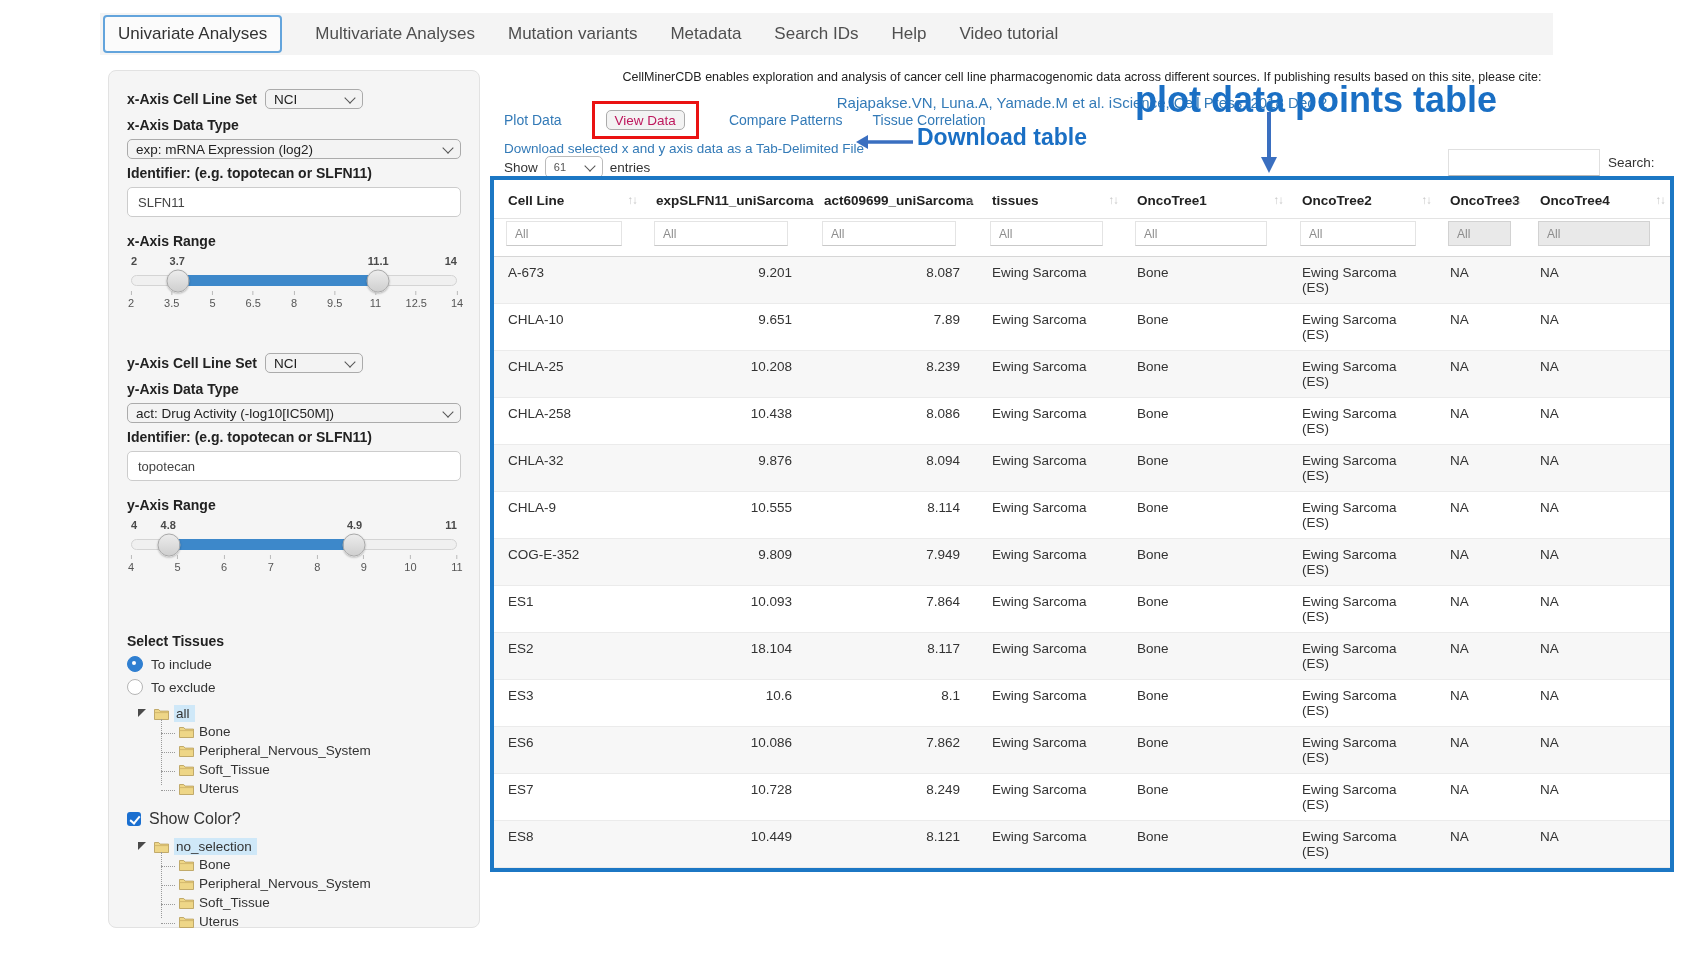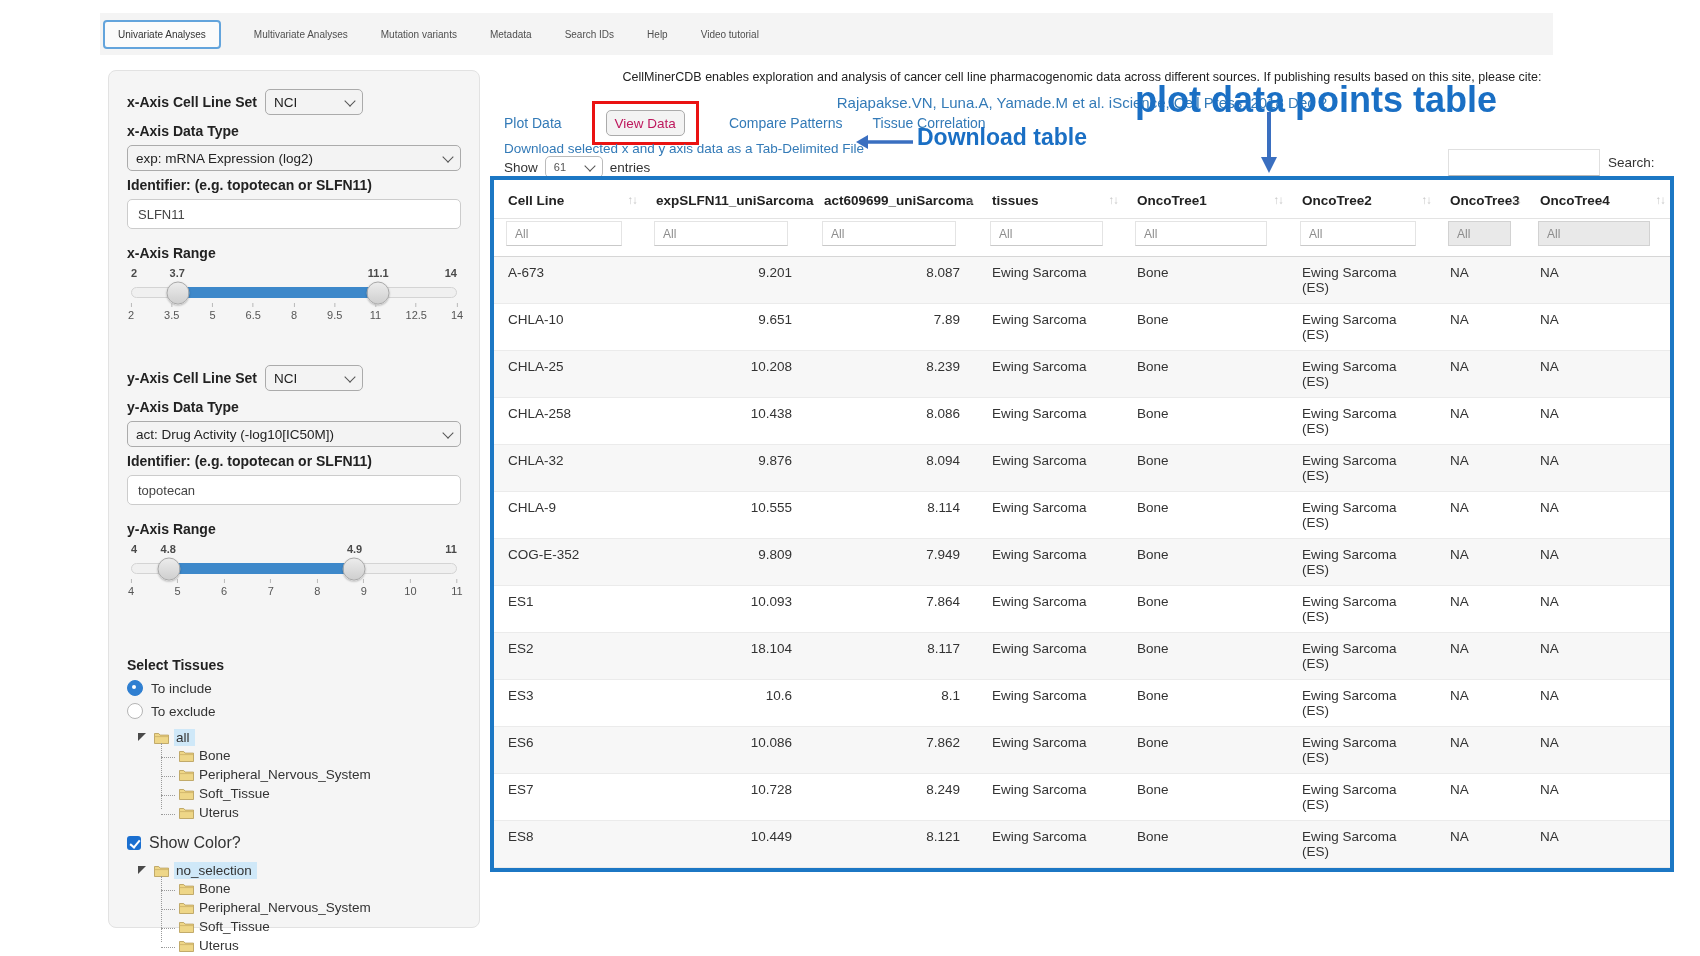--- a/index.html
+++ b/index.html
@@ -5,37 +5,37 @@
   html,body{margin:0;padding:0;}
   body{
     width:1700px;height:956px;position:relative;overflow:hidden;
     background:#fff;color:#333;
     font-family:"Liberation Sans",sans-serif;
   }
   
   .topnav{
     position:absolute;left:100px;top:13px;width:1453px;height:42px;
     background:#f4f4f4;display:flex;align-items:center;gap:33px;
-    font-size:10px;color:#4f4f4f;
+    font-size:17px;color:#4f4f4f;
   }
   .nav-tab{cursor:pointer;white-space:nowrap;}
   .nav-tab.active{
     background:#fbfbfb;border:2px solid #63a4dc;border-radius:4px;
     padding:7px 13px;margin-left:3px;color:#333;
   }
   
   .sidebar{
     position:absolute;left:108px;top:70px;width:372px;height:858px;
     background:#f5f5f5;border:1px solid #e2e2e2;border-radius:8px;
     padding:18px 18px;box-sizing:border-box;font-size:14px;
   }
   .form-label{font-weight:bold;font-size:14px;color:#222;margin:8px 0 6px;}
   .inline-row{display:flex;align-items:center;gap:8px;margin-bottom:2px;}
   .sel{
-    background:#f3f3f3;border:1px solid #ababab;border-radius:5px;height:26px;
+    background:#f3f3f3;border:1px solid #ababab;border-radius:5px;height:20px;
     display:flex;align-items:center;justify-content:space-between;
     padding:0 8px;font-size:13.5px;color:#222;box-sizing:border-box;cursor:pointer;
   }
   .sel.small{width:98px;}
   .sel.wide{width:100%;margin-bottom:6px;}
   .chev{width:7px;height:7px;border-right:1.6px solid #555;border-bottom:1.6px solid #555;
         transform:rotate(45deg);margin-top:-3px;flex:0 0 auto;}
   .txtin{
     width:100%;height:30px;border:1px solid #ccc;border-radius:5px;background:#fff;
     padding:0 10px;font-size:13px;color:#444;box-sizing:border-box;

